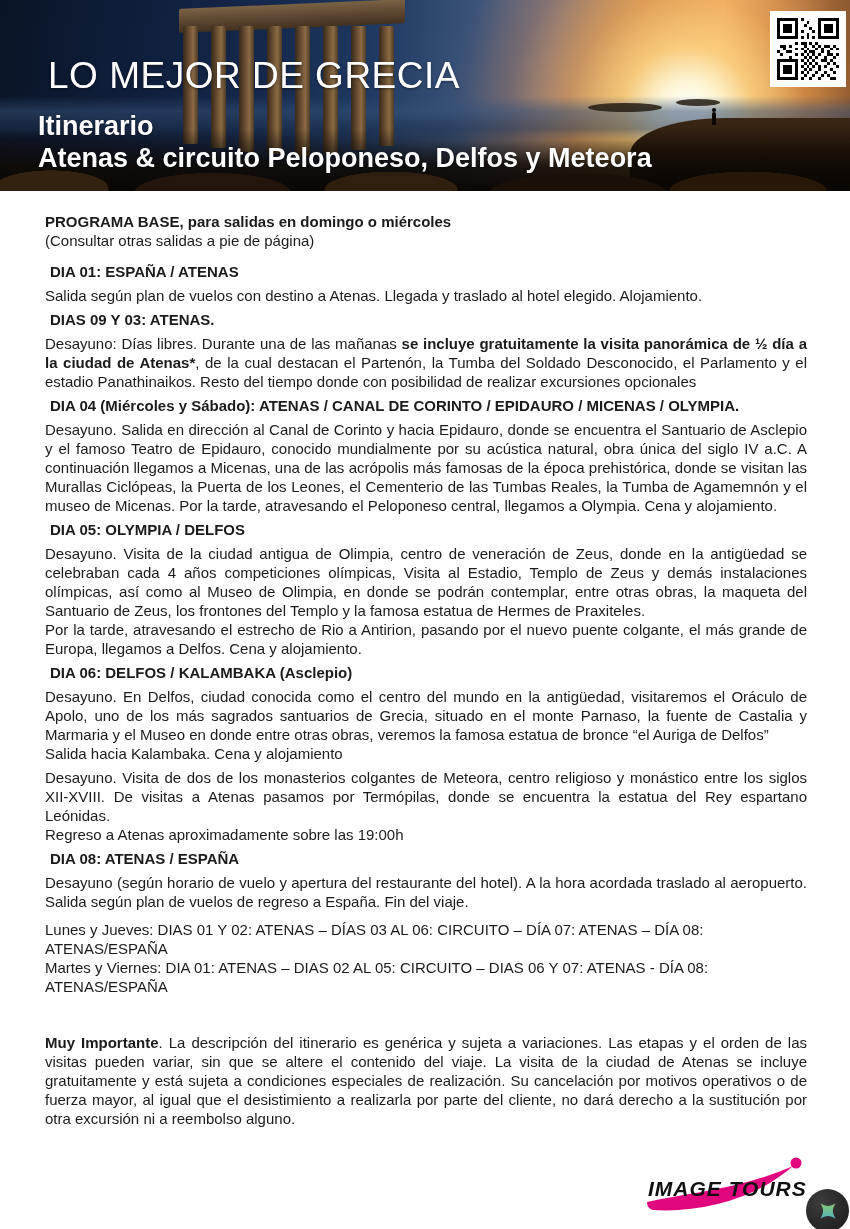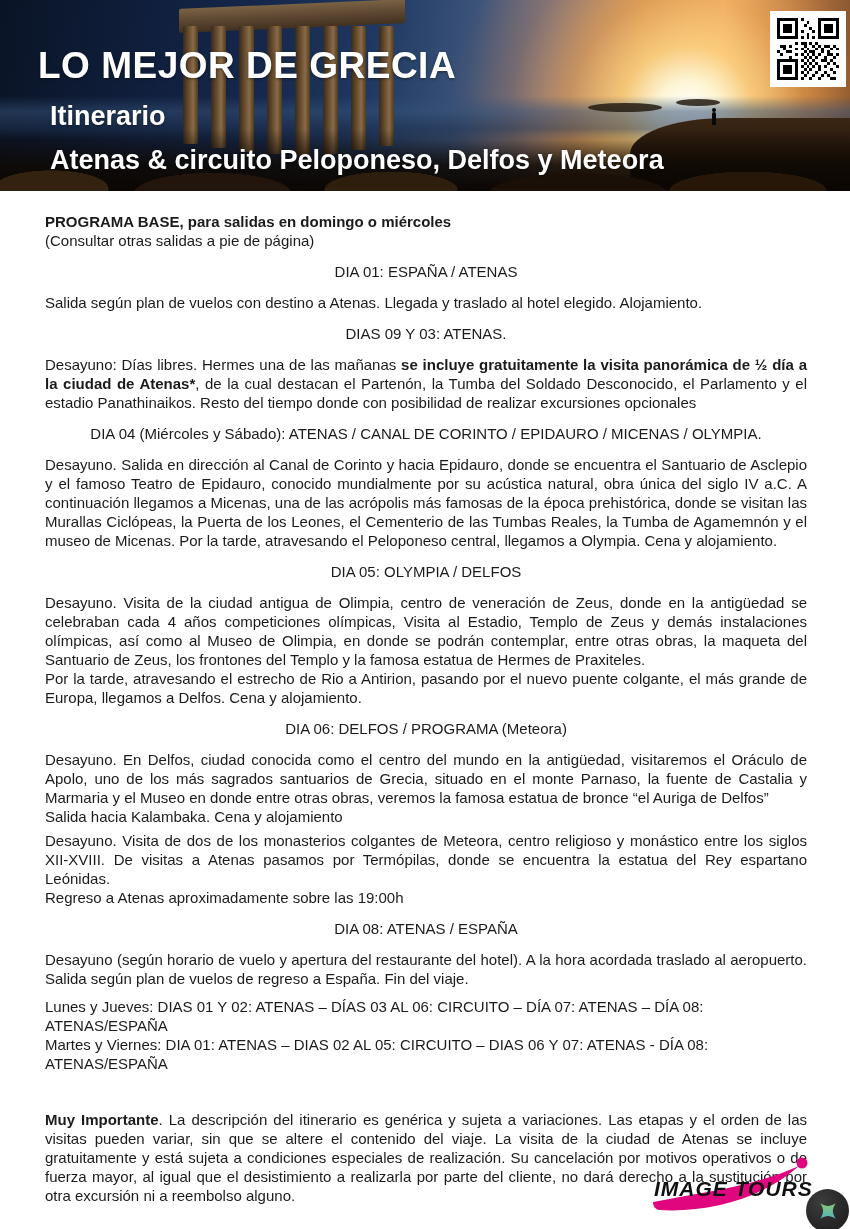--- a/index.html
+++ b/index.html
@@ -29,39 +29,39 @@
     background:linear-gradient(90deg,#372a1b 0%, #63492e 35%, #8a6b45 68%, #4e3a24 100%); }
   .rocks { position:absolute; left:0; right:0; bottom:0; height:62px;
     background:
       radial-gradient(95px 30px at 6% 96%, #33220f 0 60%, rgba(0,0,0,0) 61%),
       radial-gradient(130px 34px at 25% 104%, #23150c 0 60%, rgba(0,0,0,0) 61%),
       radial-gradient(110px 30px at 46% 98%, #2e1e0e 0 60%, rgba(0,0,0,0) 61%),
       radial-gradient(150px 38px at 68% 108%, #1a1008 0 60%, rgba(0,0,0,0) 61%),
       radial-gradient(130px 32px at 88% 100%, #271709 0 60%, rgba(0,0,0,0) 61%),
       linear-gradient(180deg, rgba(12,8,4,0) 0%, rgba(14,9,4,.88) 58%, #0b0603 100%); }
   .hero-text { position:absolute; left:38px; top:44px; color:#fff; text-shadow:0 1px 3px rgba(0,0,0,.45); }
-  .hero-text h1 { margin:0; font-size:37px; line-height:43px; font-weight:bold; letter-spacing:.5px; }
-  .hero-text h2 { margin:12px; font-size:27px; line-height:32px; font-weight:bold; }
+  .hero-text h1 { margin:10px; font-size:37px; line-height:43px; font-weight:normal; letter-spacing:.5px; }
+  .hero-text h2 { margin:0; font-size:27px; line-height:32px; font-weight:bold; }
   .hero-text h2.first { margin-top:13px; }
   .qr { position:absolute; right:4px; top:11px; width:76px; height:76px; background:#fff; padding:7px; }
   .qr svg { display:block; width:62px; height:62px; }
 
   
   .content { padding:21px 43px 0 45px; color:#1b1b1b; font-size:15px; line-height:19px; }
   .content p { margin:0; }
-  .content h3 { margin:12px; font-size:15px; line-height:19px; font-weight:normal;text-align:center; }
+  .content h3 { margin:5px; font-size:15px; line-height:19px; font-weight:bold; }
   .just { text-align:justify; }
   .b { font-weight:bold; }
   .intro { margin-bottom:12px; }
   .day { margin-bottom:5px; }
   .other { margin-top:9px; }
   .important { margin-top:37px; }
 
   
-  .logo { position:absolute; right:30px; bottom:12px; width:170px; height:62px; }
+  .logo { position:absolute; right:36px; bottom:12px; width:170px; height:62px; }
   .logo svg.swoosh { position:absolute; left:0; top:0; width:170px; height:62px; }
   .logo .brand { position:absolute; left:4px; top:22px; font-size:21px; font-weight:bold; font-style:italic;
     letter-spacing:1px; color:#101010; white-space:nowrap; }
   .badge { position:absolute; right:1px; bottom:-3px; width:43px; height:43px; border-radius:50%;
     background:radial-gradient(circle at 35% 30%, #3c3c3c, #232323 70%); display:flex; align-items:center; justify-content:center;
     cursor:pointer; }
 </style>
 </head>
 <body>
 
@@ -203,36 +203,36 @@
       <p>(Consultar otras salidas a pie de página)</p>
     </section>
 
     <section class="day">
       <h3>DIA 01: ESPAÑA / ATENAS</h3>
       <p class="just">Salida según plan de vuelos con destino a Atenas. Llegada y traslado al hotel elegido. Alojamiento.</p>
     </section>
 
     <section class="day">
       <h3>DIAS 09 Y 03: ATENAS.</h3>
-      <p class="just"><span>Desayuno: Días libres. Hermes una de las mañanas </span><span class="b">se incluye gratuitamente la visita panorámica de ½ día a la ciudad de Atenas*</span><span>, de la cual destacan el Partenón, la Tumba del Soldado Desconocido, el Parlamento y el estadio Panathinaikos. Resto del tiempo donde con posibilidad de realizar excursiones opcionales</span></p>
+      <p class="just"><span>Desayuno: Días libres. Durante una de las mañanas </span><span class="b">se incluye gratuitamente la visita panorámica de ½ día a la ciudad de Atenas*</span><span>, de la cual destacan el Partenón, la Tumba del Soldado Desconocido, el Parlamento y el estadio Panathinaikos. Resto del tiempo donde con posibilidad de realizar excursiones opcionales</span></p>
     </section>
 
     <section class="day">
       <h3>DIA 04 (Miércoles y Sábado): ATENAS / CANAL DE CORINTO / EPIDAURO / MICENAS / OLYMPIA.</h3>
       <p class="just">Desayuno. Salida en dirección al Canal de Corinto y hacia Epidauro, donde se encuentra el Santuario de Asclepio y el famoso Teatro de Epidauro, conocido mundialmente por su acústica natural, obra única del siglo IV a.C. A continuación llegamos a Micenas, una de las acrópolis más famosas de la época prehistórica, donde se visitan las Murallas Ciclópeas, la Puerta de los Leones, el Cementerio de las Tumbas Reales, la Tumba de Agamemnón y el museo de Micenas. Por la tarde, atravesando el Peloponeso central, llegamos a Olympia. Cena y alojamiento.</p>
     </section>
 
     <section class="day">
       <h3>DIA 05: OLYMPIA / DELFOS</h3>
       <p class="just">Desayuno. Visita de la ciudad antigua de Olimpia, centro de veneración de Zeus, donde en la antigüedad se celebraban cada 4 años competiciones olímpicas, Visita al Estadio, Templo de Zeus y demás instalaciones olímpicas, así como al Museo de Olimpia, en donde se podrán contemplar, entre otras obras, la maqueta del Santuario de Zeus, los frontones del Templo y la famosa estatua de Hermes de Praxiteles.</p>
       <p class="just">Por la tarde, atravesando el estrecho de Rio a Antirion, pasando por el nuevo puente colgante, el más grande de Europa, llegamos a Delfos. Cena y alojamiento.</p>
     </section>
 
     <section class="day">
-      <h3>DIA 06: DELFOS / PROGRAMA (Meteora)</h3>
+      <h3>DIA 06: DELFOS / KALAMBAKA (Asclepio)</h3>
       <p class="just">Desayuno. En Delfos, ciudad conocida como el centro del mundo en la antigüedad, visitaremos el Oráculo de Apolo, uno de los más sagrados santuarios de Grecia, situado en el monte Parnaso, la fuente de Castalia y Marmaria y el Museo en donde entre otras obras, veremos la famosa estatua de bronce “el Auriga de Delfos”</p>
       <p>Salida hacia Kalambaka. Cena y alojamiento</p>
     </section>
 
     <section class="day">
       <p class="just">Desayuno. Visita de dos de los monasterios colgantes de Meteora, centro religioso y monástico entre los siglos XII-XVIII. De visitas a Atenas pasamos por Termópilas, donde se encuentra la estatua del Rey espartano Leónidas.</p>
       <p>Regreso a Atenas aproximadamente sobre las 19:00h</p>
     </section>
 
     <section class="day">

